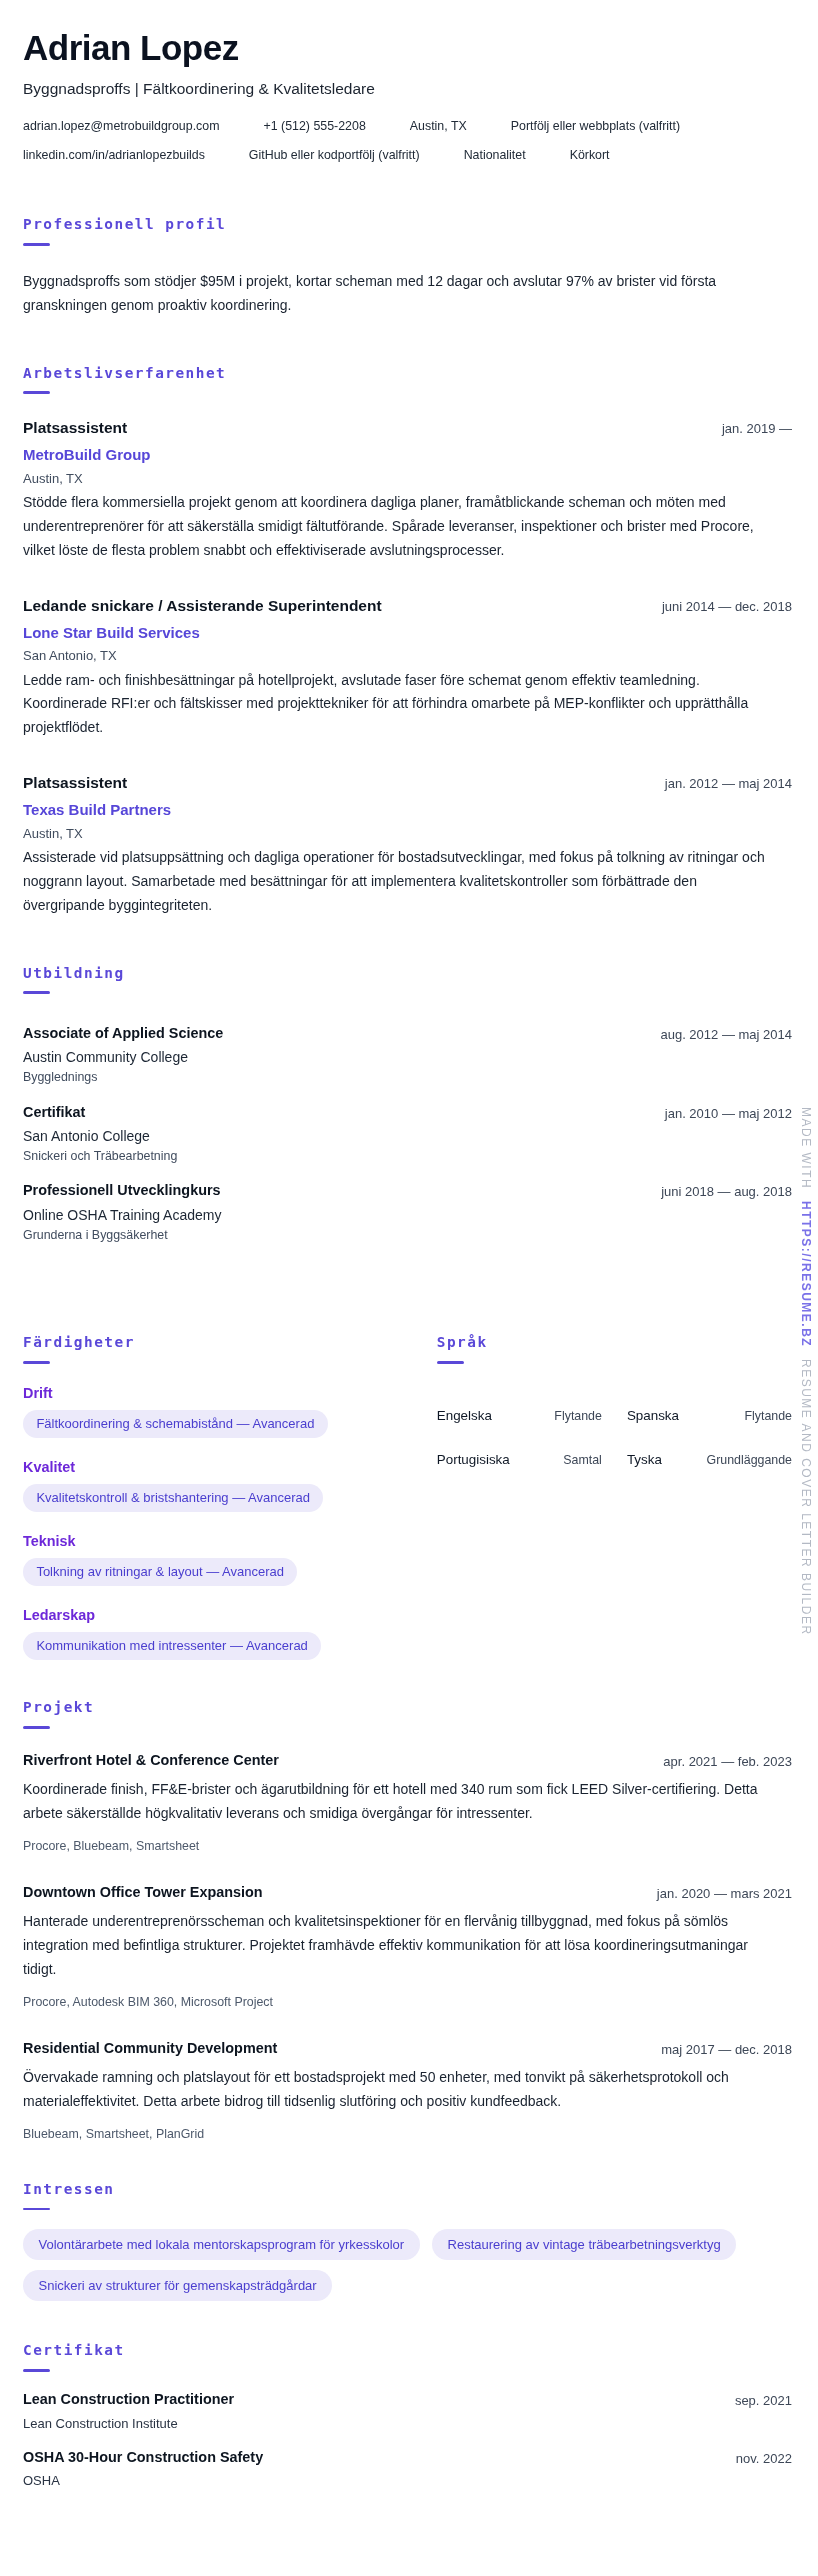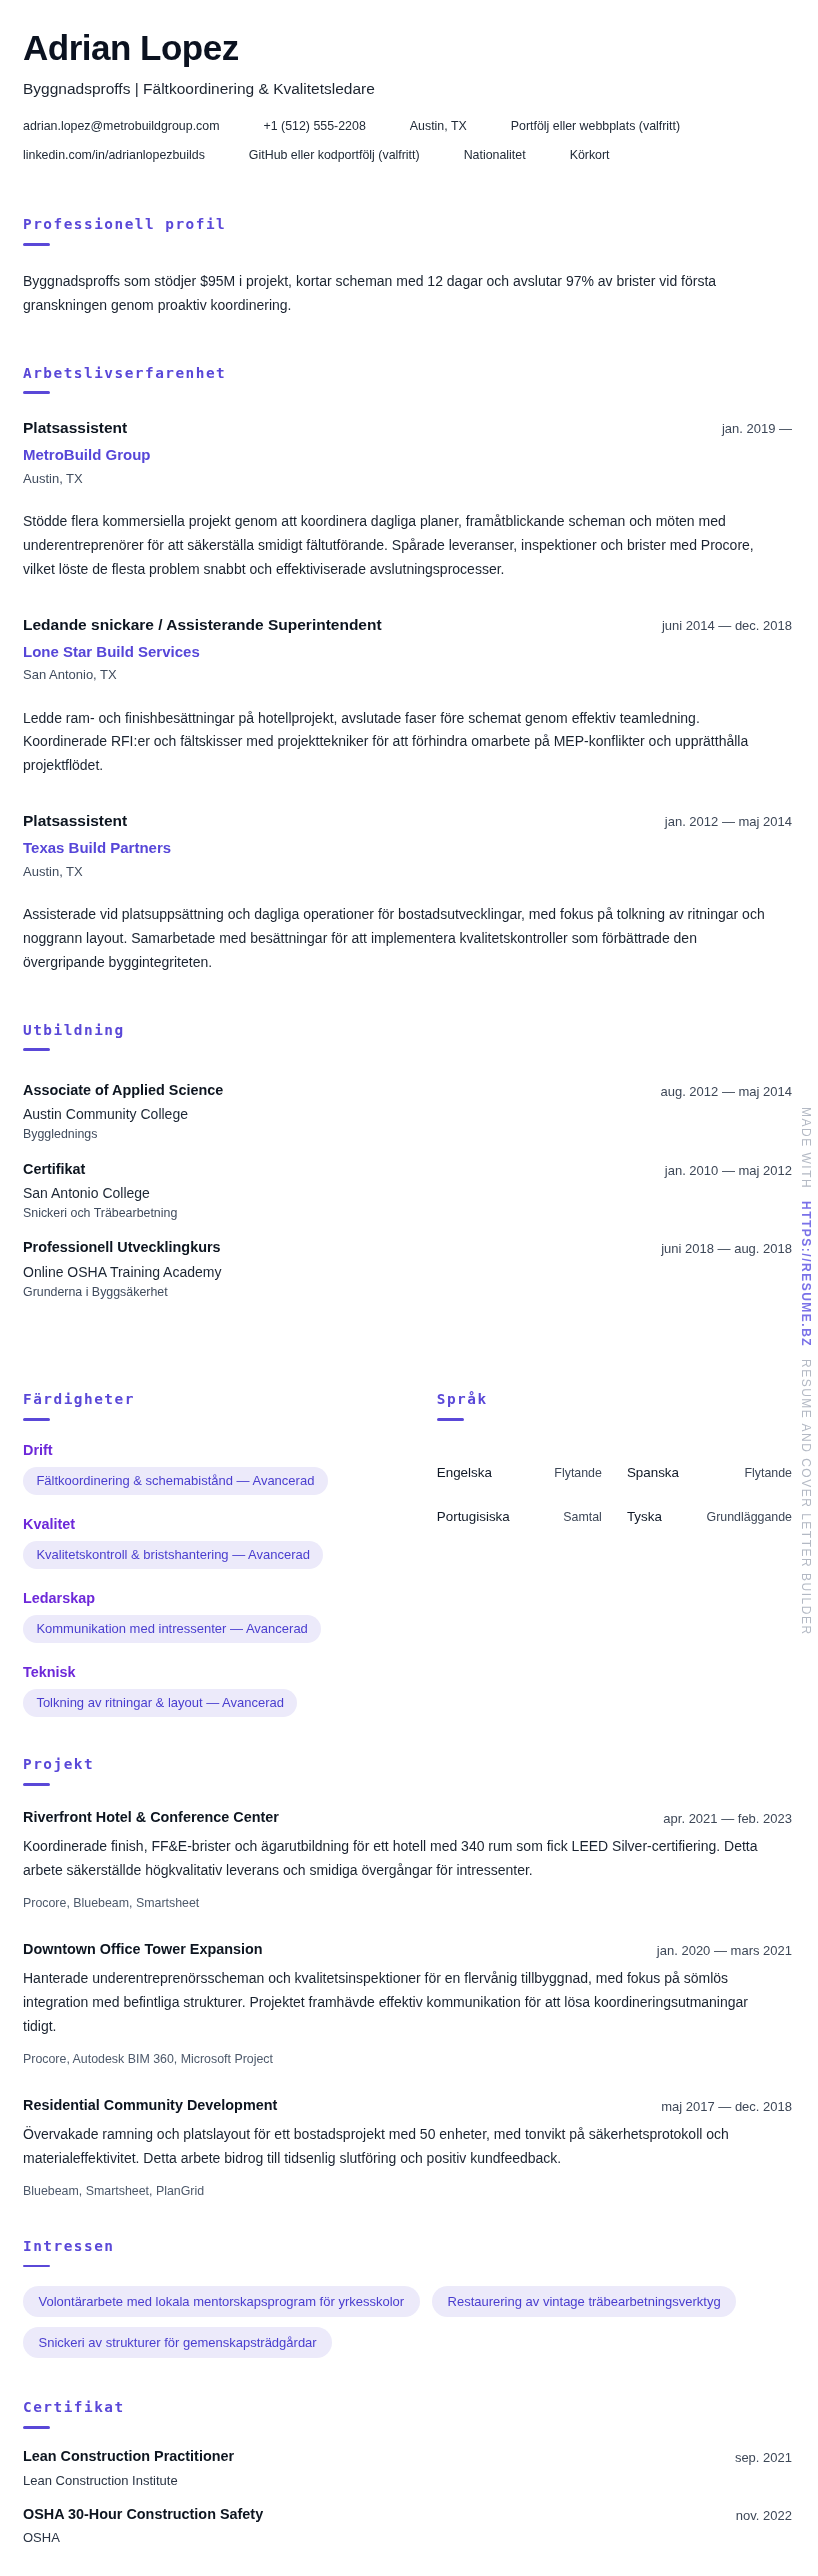--- a/index.html
+++ b/index.html
@@ -104,21 +104,21 @@
     color: #5646d8;
     line-height: 1.2;
     cursor: pointer;
   }
   .location {
     margin-top: 6.2px;
     font-size: 13px;
     color: #404c5e;
     line-height: 1.2;
   }
-  .entry-desc { margin-top: 24px; }
+  .entry-desc { margin-top: 5px; }
   .tools {
     margin-top: 13.4px;
     font-size: 12.4px;
     color: #4d596b;
     line-height: 1.2;
   }
 
   
   .edu { margin-top: 31px; }
   .edu + .edu { margin-top: 18.5px; }
@@ -310,26 +310,26 @@
 
       <div class="skill-group">
         <h4 class="skill-cat">Drift</h4>
         <span class="pill">Fältkoordinering &amp; schemabistånd — Avancerad</span>
       </div>
       <div class="skill-group">
         <h4 class="skill-cat">Kvalitet</h4>
         <span class="pill">Kvalitetskontroll &amp; bristshantering — Avancerad</span>
       </div>
       <div class="skill-group">
+        <h4 class="skill-cat">Teknisk</h4>
+        <span class="pill">Tolkning av ritningar &amp; layout — Avancerad</span>
+      </div>
+      <div class="skill-group">
         <h4 class="skill-cat">Ledarskap</h4>
         <span class="pill">Kommunikation med intressenter — Avancerad</span>
-      </div>
-      <div class="skill-group">
-        <h4 class="skill-cat">Teknisk</h4>
-        <span class="pill">Tolkning av ritningar &amp; layout — Avancerad</span>
       </div>
     </div>
 
     <div class="col-right">
       <h2 class="sec-title">Språk</h2>
       <div class="sec-underline"></div>
 
       <div class="lang-grid">
         <div class="lang-row">
           <span class="lang-name">Engelska</span>

